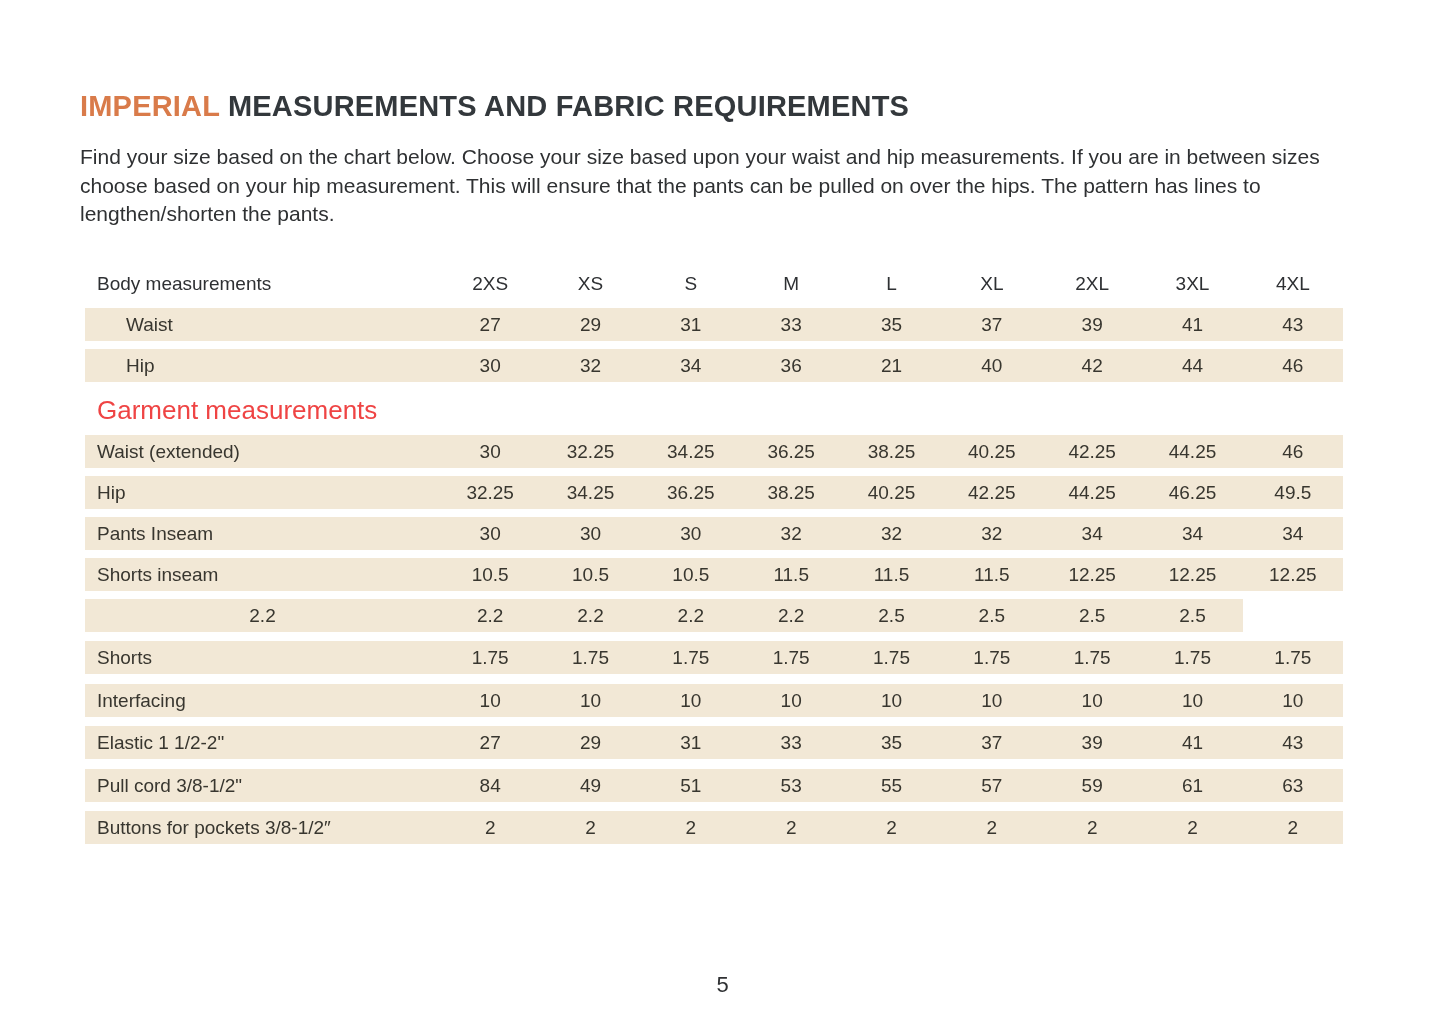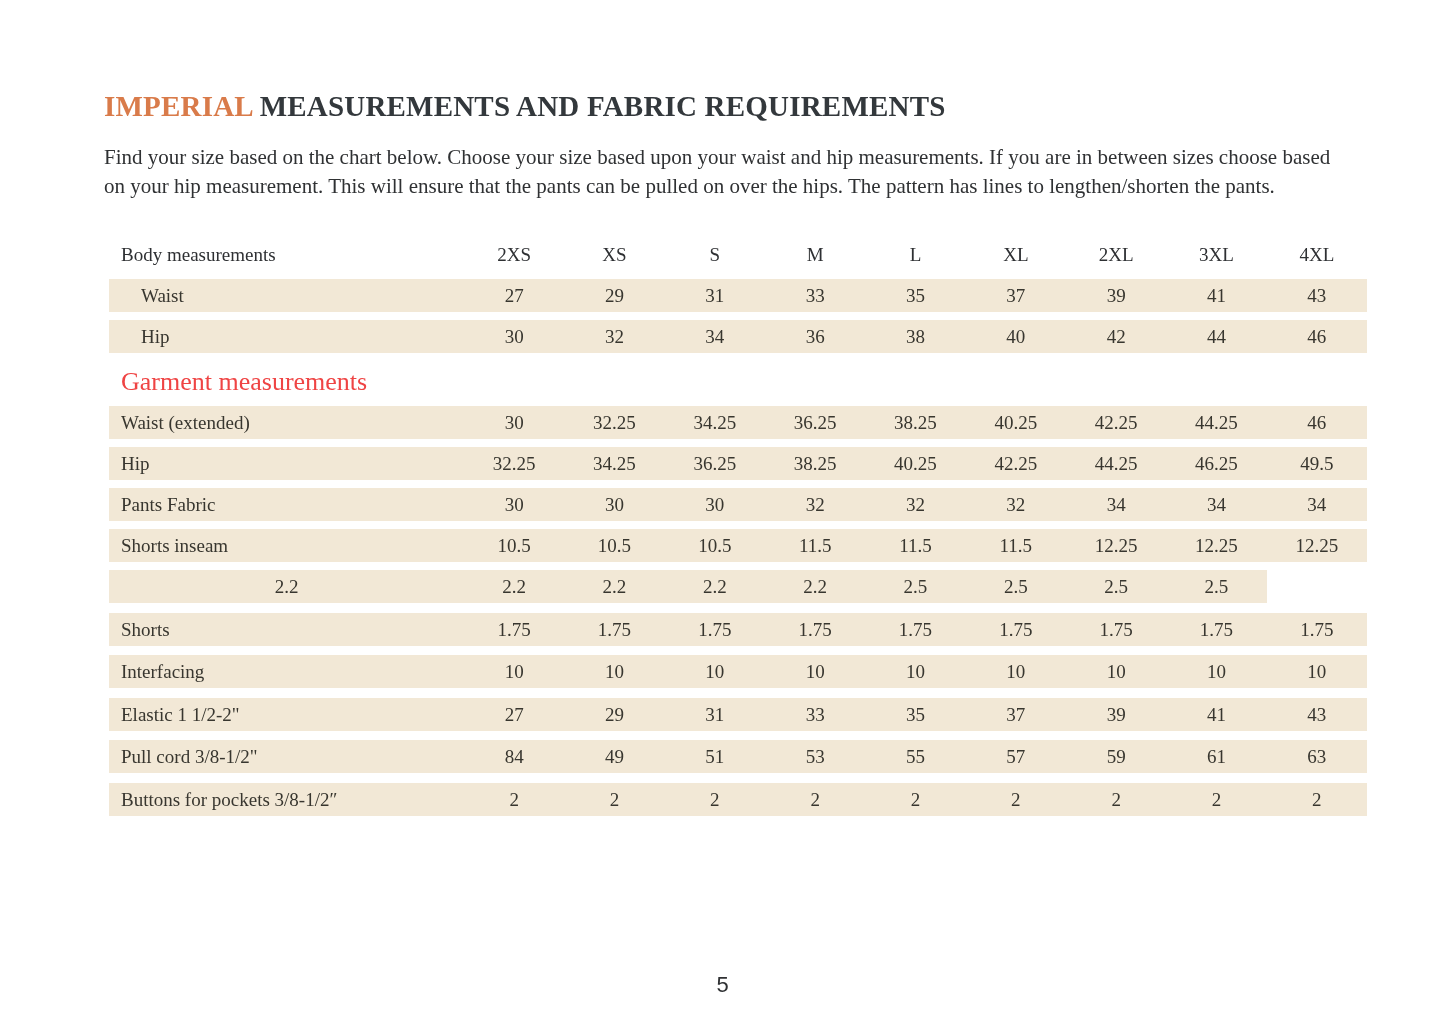--- a/index.html
+++ b/index.html
@@ -11,23 +11,22 @@
   html,body{width:1445px;height:1030px;}
   body{
     background:#ffffff;
     font-family:"Liberation Sans", sans-serif;
     color:var(--ink);
     position:relative;
     overflow:hidden;
   }
   .content{
     position:absolute;
-    left:104px; top:90px;
+    left:80px; top:90px;
     width:1270px;
-    font-family:Liberation Serif, serif;
   }
   .doc-title{
     font-size:29px;
     font-weight:bold;
     letter-spacing:0.2px;
     color:#33383c;
   }
   .doc-title .accent{ color:var(--accent); }
   .intro{
     margin-top:20px;
@@ -52,21 +51,21 @@
     line-height:33px;
     font-size:19px;
     color:#38362f;
     white-space:nowrap;
     overflow:hidden;
   }
   .lab{
     background:var(--cell);
     padding-left:12px;
   }
-  .lab.indent{ padding-left:32px; }
+  .lab.indent{ padding-left:41px; }
   .val{
     background:var(--cell);
     text-align:center;
   }
   .t-row.header{ margin-bottom:8px; }
   .t-row.header .lab,
   .t-row.header .val{ background:transparent; }
   .t-row.header .cell{ color:#2e3033; }
   .sec-title{
     height:33px;
@@ -122,21 +121,21 @@
       <div class="cell val">41</div>
       <div class="cell val">43</div>
     </div>
 
     <div class="t-row">
       <div class="cell lab indent">Hip</div>
       <div class="cell val">30</div>
       <div class="cell val">32</div>
       <div class="cell val">34</div>
       <div class="cell val">36</div>
-      <div class="cell val">38</div>
+      <div class="cell val">21</div>
       <div class="cell val">40</div>
       <div class="cell val">42</div>
       <div class="cell val">44</div>
       <div class="cell val">46</div>
     </div>
 
     <div class="sec-title">Garment measurements</div>
 
     <div class="t-row">
       <div class="cell lab">Waist (extended)</div>
@@ -158,21 +157,21 @@
       <div class="cell val">36.25</div>
       <div class="cell val">38.25</div>
       <div class="cell val">40.25</div>
       <div class="cell val">42.25</div>
       <div class="cell val">44.25</div>
       <div class="cell val">46.25</div>
       <div class="cell val">49.5</div>
     </div>
 
     <div class="t-row">
-      <div class="cell lab">Pants Fabric</div>
+      <div class="cell lab">Pants Inseam</div>
       <div class="cell val">30</div>
       <div class="cell val">30</div>
       <div class="cell val">30</div>
       <div class="cell val">32</div>
       <div class="cell val">32</div>
       <div class="cell val">32</div>
       <div class="cell val">34</div>
       <div class="cell val">34</div>
       <div class="cell val">34</div>
     </div>

